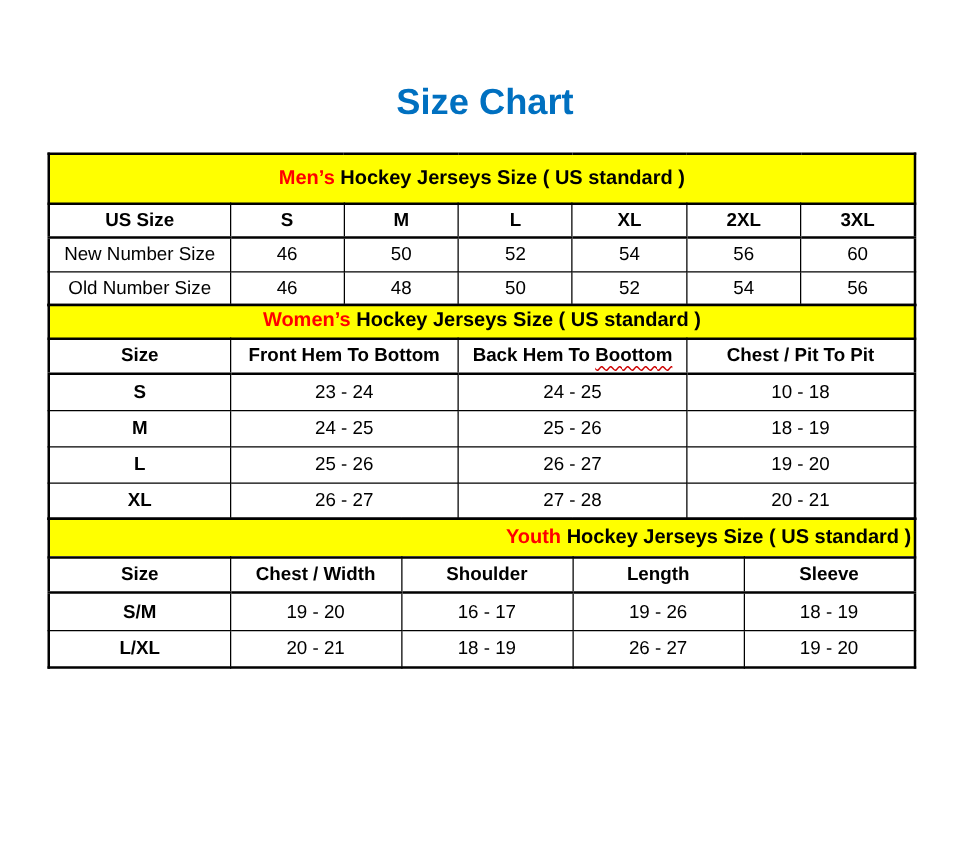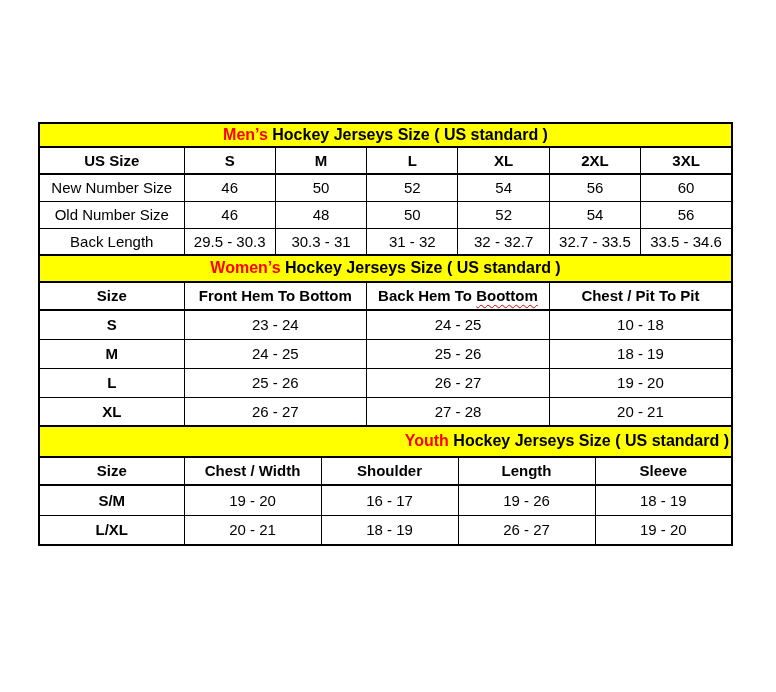--- a/index.html
+++ b/index.html
@@ -34,21 +34,21 @@
     overflow:hidden;white-space:nowrap;
   }
   .banner-cell{
     background:var(--banner-yellow);
     border:2px solid var(--border-black);
     font-size:16px;font-weight:bold;
   }
   .hl{color:var(--highlight-red);font-weight:bold;}
   .head-row th{font-weight:bold;border-bottom:2px solid var(--border-black);}
   .banner-row th{height:39px;}
-  .men .banner-row th{height:24px;}
+  .men .banner-row th{height:40px;}
   .men .head-row{height:27px;margin-top:12px;}
   .men .data-row{height:27px;}
   .women .banner-row th{height:27px;}
   .women .head-row{height:28px;}
   .women .data-row{height:29px;}
   .youth .banner-row th{height:31px;text-align:right;}
   .youth .head-row{height:28px;}
   .youth .data-row{height:30px;padding-left:32px;}
   .rowlabel{font-weight:normal;text-align:center;}
   th.rowlabel-bold{font-weight:bold;}
@@ -59,20 +59,21 @@
     text-decoration-thickness:1px;
     text-underline-offset:3px;
   }
   col.label-col{width:145px;}
 </style>
 </head>
 <body>
 
 <div class="canvas">
 
+  <h1 class="page-title">Size Chart</h1>
 
   <div class="chart">
 
     <table class="men">
       <colgroup>
         <col class="label-col">
           <col>
           <col>
           <col>
           <col>
@@ -105,29 +106,20 @@
         </tr>
         <tr class="data-row">
           <td class="rowlabel">Old Number Size</td>
           <td>46</td>
           <td>48</td>
           <td>50</td>
           <td>52</td>
           <td>54</td>
           <td>56</td>
         </tr>
-        <tr class="data-row">
-          <td class="rowlabel">Back Length</td>
-          <td>29.5 - 30.3</td>
-          <td>30.3 - 31</td>
-          <td>31 - 32</td>
-          <td>32 - 32.7</td>
-          <td>32.7 - 33.5</td>
-          <td>33.5 - 34.6</td>
-        </tr>
       </tbody>
     </table>
 
     <table class="women">
       <colgroup>
         <col class="label-col">
           <col>
           <col>
           <col>
       </colgroup>

